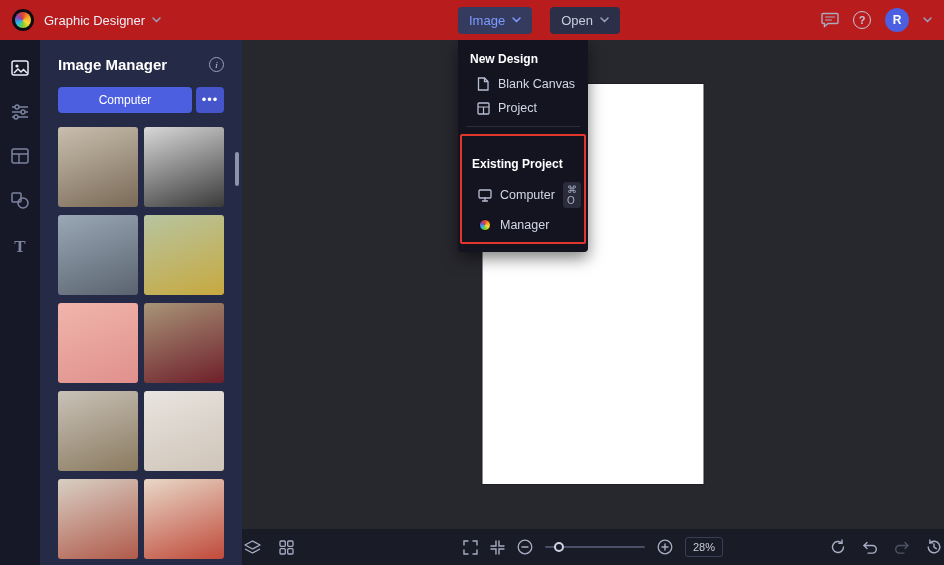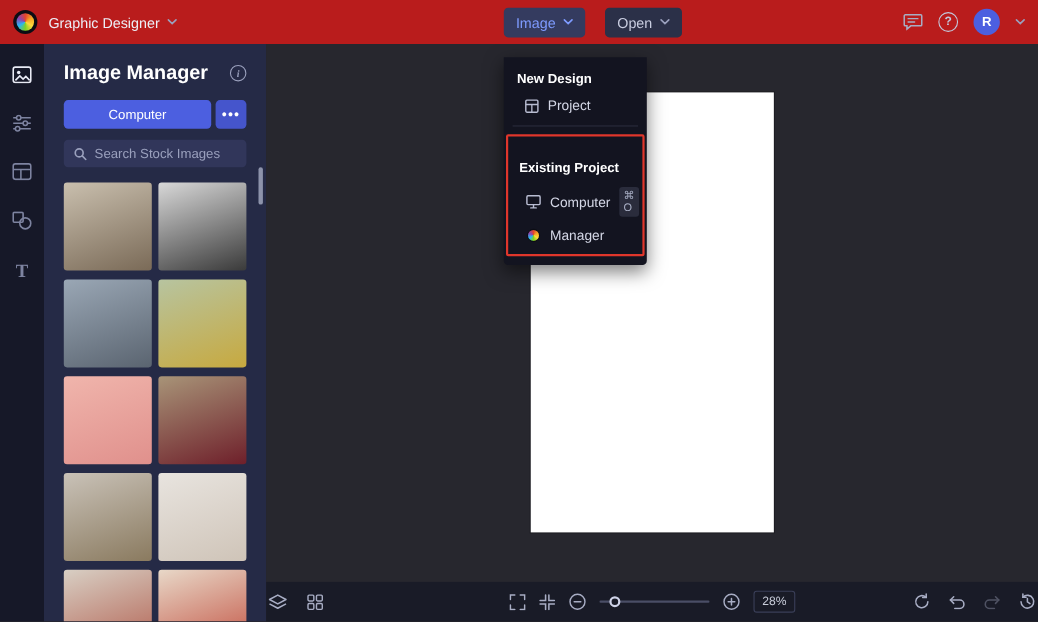--- a/index.html
+++ b/index.html
@@ -29,38 +29,38 @@
   
   .main { flex:1; display:flex; min-height:0; }
 
   .rail { width:40px; background:#161828; display:flex; flex-direction:column; align-items:center; padding-top:20px; gap:28px; flex:0 0 40px; }
   .rail-item { color:#7d83a0; cursor:pointer; }
   .rail-item.active { color:#e9ebf5; }
   .rail-item .tletter { font-size:17px; font-weight:bold; font-family:"Liberation Serif", serif; }
 
   .panel { width:202px; background:#252a46; padding:16px 18px 0 18px; position:relative; overflow:hidden; flex:0 0 202px; }
   .panel-head { display:flex; align-items:center; justify-content:space-between; margin-bottom:14px; }
-  .panel-title { font-size:18px; font-weight:bold; color:#fff; }
+  .panel-title { font-size:15px; font-weight:bold; color:#fff; }
   .info-icon { width:15px; height:15px; border:1.3px solid #9aa0bd; border-radius:50%; color:#9aa0bd; font-size:9px; font-style:italic; font-weight:bold; display:flex; align-items:center; justify-content:center; cursor:pointer; font-family:"Liberation Serif", serif; }
   .src-row { display:flex; gap:4px; margin-bottom:10px; }
   .computer-btn { flex:1; height:26px; background:#4c5fe0; border:none; border-radius:4px; color:#fff; font-size:12px; cursor:pointer; }
   .more-btn { width:28px; height:26px; background:#4555cc; border:none; border-radius:4px; color:#fff; font-size:13px; letter-spacing:1px; cursor:pointer; line-height:0; }
   .search-box { height:25px; background:#31365a; border-radius:4px; display:flex; align-items:center; gap:7px; padding:0 9px; color:#9aa0bd; }
   .search-box input { flex:1; background:transparent; border:none; outline:none; color:#cfd3e8; font-size:12px; font-family:"Liberation Sans", sans-serif; min-width:0; }
   .search-box input::placeholder { color:#9aa0bd; }
   .thumb-grid { margin-top:14px; display:grid; grid-template-columns:1fr 1fr; gap:8px 6px; }
   .thumb { height:80px; border-radius:3px; cursor:pointer; }
   .panel-scrollbar { position:absolute; right:3px; top:112px; width:4px; height:34px; background:#8d93ab; border-radius:2px; }
 
   
   .canvas-area { flex:1; position:relative; background:#27272e; }
   .artboard { position:absolute; left:50%; transform:translateX(-50%); top:44px; width:221px; height:400px; background:#fff; box-shadow:0 0 0 1px rgba(0,0,0,.25); }
 
   
-  .open-menu { position:absolute; left:216px; top:0; width:130px; background:#131420; border-radius:0 0 4px 4px; padding:9px 8px 8px 8px; z-index:20; box-shadow:0 6px 16px rgba(0,0,0,.5);margin-top:12px; }
+  .open-menu { position:absolute; left:216px; top:0; width:130px; background:#131420; border-radius:0 0 4px 4px; padding:9px 8px 8px 8px; z-index:20; box-shadow:0 6px 16px rgba(0,0,0,.5); }
   .menu-header { font-size:12px; font-weight:bold; color:#fff; padding:3px 4px 6px 4px; }
   .menu-item { display:flex; align-items:center; gap:8px; padding:5px 4px 5px 10px; font-size:12.5px; color:#d4d7e6; cursor:pointer; border-radius:3px; }
   .menu-item .mi-icon { color:#b9bdd2; width:14px; display:flex; justify-content:center; }
   .menu-sep { height:1px; background:#2a2c3c; margin:6px 0 7px 0; }
   .shortcut { margin-left:auto; background:#2a2c3c; color:#aab0c6; font-size:10px; border-radius:3px; padding:2px 4px; }
   .mini-logo { width:12px; height:12px; border-radius:50%; background:conic-gradient(#e4432e,#f5a623,#ffd83d,#7ed321,#29b6f6,#8e44ad,#e4432e); border:1.5px solid #0c0d14; }
   .annotated { border:2.5px solid #e0362b; border-radius:2px; margin:2px -6px 0 -6px; padding:18px 6px 5px 6px; }
 
   
   .bottombar { position:absolute; left:0; right:0; bottom:0; height:36px; background:#191b27; display:flex; align-items:center; padding:0 2px; color:#a8adc4; }
@@ -162,49 +162,49 @@
 
     <aside class="panel">
       <div class="panel-head">
         <span class="panel-title">Image Manager</span>
         <span class="info-icon">i</span>
       </div>
       <div class="src-row">
         <button class="computer-btn">Computer</button>
         <button class="more-btn">•••</button>
       </div>
-      <div class="search-box">
-        <span>
-          <svg width="12" height="12" viewBox="0 0 12 12">
-              <circle cx="5" cy="5" r="3.6" fill="none" stroke="currentColor" stroke-width="1.5"></circle>
-              <path d="M8 8l3 3" stroke="currentColor" stroke-width="1.5" stroke-linecap="round"></path>
-            </svg>
-        </span>
-        <input type="text" placeholder="Search Stock Images" style="">
-      </div>
       <div class="thumb-grid">
           <div class="thumb" title="couple-in-truck" style="background: linear-gradient(160deg, rgb(201, 191, 174), rgb(122, 106, 87));"></div>
           <div class="thumb" title="street-dancer-bw" style="background: linear-gradient(160deg, rgb(216, 216, 216), rgb(58, 58, 58));"></div>
           <div class="thumb" title="city-crosswalk" style="background: linear-gradient(160deg, rgb(154, 167, 181), rgb(90, 100, 112));"></div>
           <div class="thumb" title="sitting-on-barrier" style="background: linear-gradient(160deg, rgb(183, 196, 160), rgb(199, 169, 63));"></div>
           <div class="thumb" title="pink-outfit" style="background: linear-gradient(160deg, rgb(240, 181, 172), rgb(224, 144, 140));"></div>
           <div class="thumb" title="red-coat" style="background: linear-gradient(160deg, rgb(168, 148, 120), rgb(110, 31, 42));"></div>
           <div class="thumb" title="tan-street-style" style="background: linear-gradient(160deg, rgb(201, 194, 184), rgb(138, 122, 95));"></div>
           <div class="thumb" title="white-sweater" style="background: linear-gradient(160deg, rgb(232, 228, 223), rgb(207, 196, 184));"></div>
           <div class="thumb" title="white-skirt-red-top" style="background: linear-gradient(160deg, rgb(216, 207, 196), rgb(176, 90, 74));"></div>
           <div class="thumb" title="orange-top" style="background: linear-gradient(160deg, rgb(232, 216, 200), rgb(192, 74, 58));"></div>
         </div>
       <div class="panel-scrollbar"></div>
     </aside>
 
     <div class="canvas-area">
       <div class="artboard"></div>
 
       <div class="open-menu">
         <div class="menu-header">New Design</div>
+        <div class="menu-item">
+          <span class="mi-icon">
+            <svg width="12" height="14" viewBox="0 0 12 14">
+                <path d="M1.5 1h6l3.5 3.5V13h-9.5z" fill="none" stroke="currentColor" stroke-width="1.3"></path>
+                <path d="M7.5 1v3.5H11" fill="none" stroke="currentColor" stroke-width="1.3"></path>
+              </svg>
+          </span>
+          <span>Blank Canvas</span>
+        </div>
         <div class="menu-item">
           <span class="mi-icon">
             <svg width="13" height="13" viewBox="0 0 13 13">
                 <rect x="1" y="1" width="11" height="11" rx="1" fill="none" stroke="currentColor" stroke-width="1.3"></rect>
                 <path d="M1 5h11M6.5 5v7" stroke="currentColor" stroke-width="1.2"></path>
               </svg>
           </span>
           <span>Project</span>
         </div>
 

